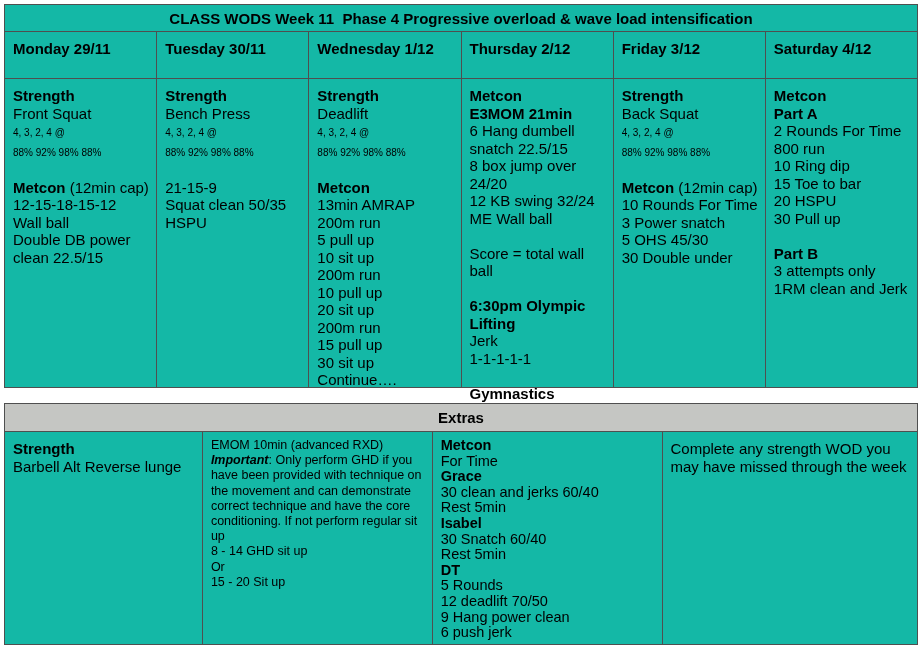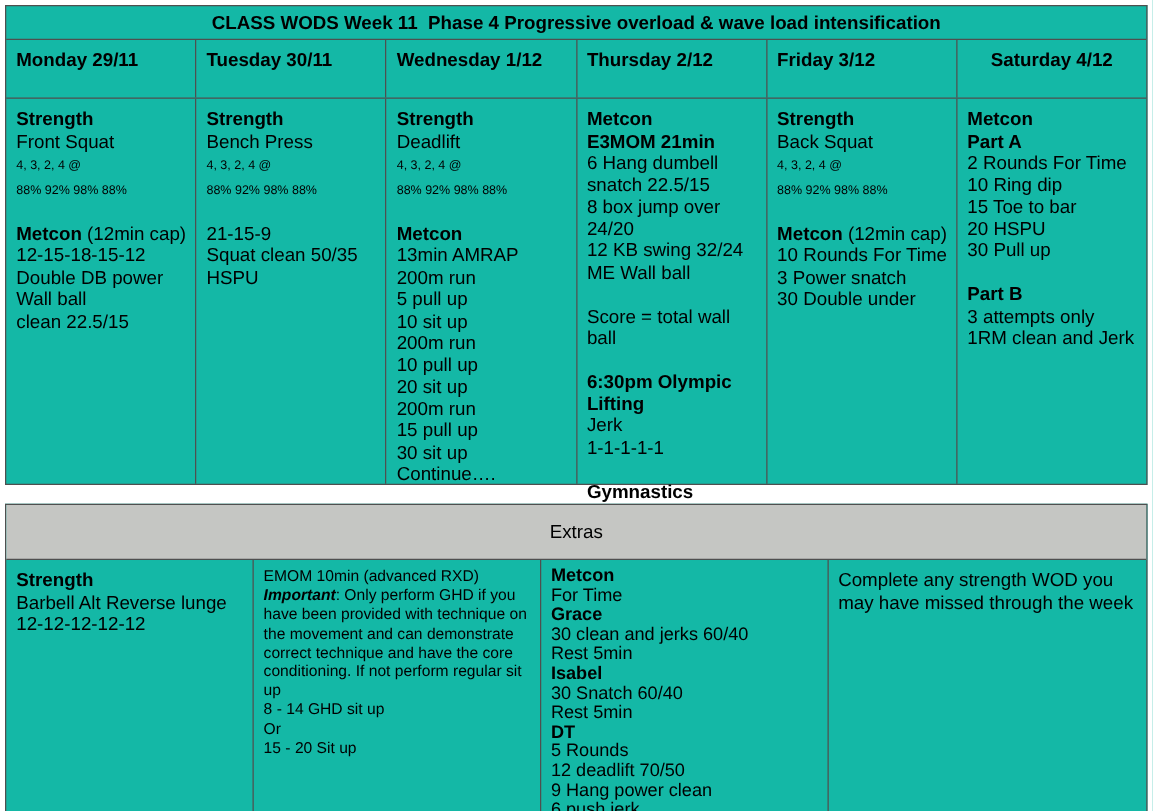--- a/index.html
+++ b/index.html
@@ -31,35 +31,35 @@
     font-weight:bold;font-size:15px;
     white-space:pre;
   }
   .hdr-row{display:flex;height:47px;border-bottom:1px solid var(--border);}
   .hdr-cell{
     flex:1;
     border-right:1px solid var(--border);
     padding:8px 8px 0 8px;
     font-weight:bold;font-size:15px;
   }
-  .hdr-cell:last-child{border-right:none;text-align:center;}
+  .hdr-cell:last-child{border-right:none;}
   .content-row{display:flex;height:308px;}
   .day-cell{
     flex:1;
     border-right:1px solid var(--border);
     padding:8px 6px 0 8px;
     font-size:15px;line-height:17.5px;
   }
   .day-cell:last-child{border-right:none;}
   .extras-hdr{
-    height:44px;
+    height:28px;
     background:var(--extras-bg);
     border-bottom:1px solid var(--border);
     display:flex;align-items:center;justify-content:center;
-    font-weight:normal;font-size:15px;
+    font-weight:bold;font-size:15px;
   }
   .extras-row{display:flex;height:212px;}
   .extras-cell{
     border-right:1px solid var(--border);
     padding:8px 8px 0 8px;
     font-size:15px;line-height:17.5px;
   }
   .extras-cell:last-child{border-right:none;}
   .xc1{width:21.7%;}
   .xc2{width:25.2%;font-size:12.5px;line-height:15.2px;padding-top:6px;}
@@ -85,22 +85,22 @@
   </div>
   <div class="content-row">
     <div class="day-cell">
         <div class="line"><span class="b">Strength</span></div>
         <div class="line"><span>Front Squat</span></div>
         <div class="line"><span class="sm">4, 3, 2, 4 @</span></div>
         <div class="line"><span class="sm">88% 92% 98% 88%</span></div>
         <div class="line">&nbsp;</div>
         <div class="line"><span class="b">Metcon</span><span> (12min cap)</span></div>
         <div class="line"><span>12-15-18-15-12</span></div>
+        <div class="line"><span>Wall ball</span></div>
         <div class="line"><span>Double DB power</span></div>
-        <div class="line"><span>Wall ball</span></div>
         <div class="line"><span>clean 22.5/15</span></div>
       </div>
     <div class="day-cell">
         <div class="line"><span class="b">Strength</span></div>
         <div class="line"><span>Bench Press</span></div>
         <div class="line"><span class="sm">4, 3, 2, 4 @</span></div>
         <div class="line"><span class="sm">88% 92% 98% 88%</span></div>
         <div class="line">&nbsp;</div>
         <div class="line"><span>21-15-9</span></div>
         <div class="line"><span>Squat clean 50/35</span></div>
@@ -145,45 +145,46 @@
       </div>
     <div class="day-cell">
         <div class="line"><span class="b">Strength</span></div>
         <div class="line"><span>Back Squat</span></div>
         <div class="line"><span class="sm">4, 3, 2, 4 @</span></div>
         <div class="line"><span class="sm">88% 92% 98% 88%</span></div>
         <div class="line">&nbsp;</div>
         <div class="line"><span class="b">Metcon</span><span> (12min cap)</span></div>
         <div class="line"><span>10 Rounds For Time</span></div>
         <div class="line"><span>3 Power snatch</span></div>
+        <div class="line"><span>5 OHS 45/30</span></div>
         <div class="line"><span>30 Double under</span></div>
       </div>
     <div class="day-cell">
         <div class="line"><span class="b">Metcon</span></div>
         <div class="line"><span class="b">Part A</span></div>
         <div class="line"><span>2 Rounds For Time</span></div>
+        <div class="line"><span>800 run</span></div>
         <div class="line"><span>10 Ring dip</span></div>
         <div class="line"><span>15 Toe to bar</span></div>
         <div class="line"><span>20 HSPU</span></div>
         <div class="line"><span>30 Pull up</span></div>
         <div class="line">&nbsp;</div>
         <div class="line"><span class="b">Part B</span></div>
         <div class="line"><span>3 attempts only</span></div>
         <div class="line"><span>1RM clean and Jerk</span></div>
       </div>
   </div>
 </div>
 
 <div class="tbl tbl-extras">
   <div class="extras-hdr">Extras</div>
   <div class="extras-row">
     <div class="extras-cell xc1">
         <div class="line"><span class="b">Strength</span></div>
         <div class="line"><span>Barbell Alt Reverse lunge</span></div>
-        <div class="line"><span>12-12-12-12-12</span></div>
       </div>
     <div class="extras-cell xc2">
         <div class="line"><span>EMOM 10min (advanced RXD)</span></div>
         <div class="line"><span class="b i">Important</span><span>: Only perform GHD if you have been provided with technique on the movement and can demonstrate correct technique and have the core conditioning. If not perform regular sit up</span></div>
         <div class="line"><span>8 - 14 GHD sit up</span></div>
         <div class="line"><span>Or</span></div>
         <div class="line"><span>15 - 20 Sit up</span></div>
       </div>
     <div class="extras-cell xc3">
         <div class="line"><span class="b">Metcon</span></div>

